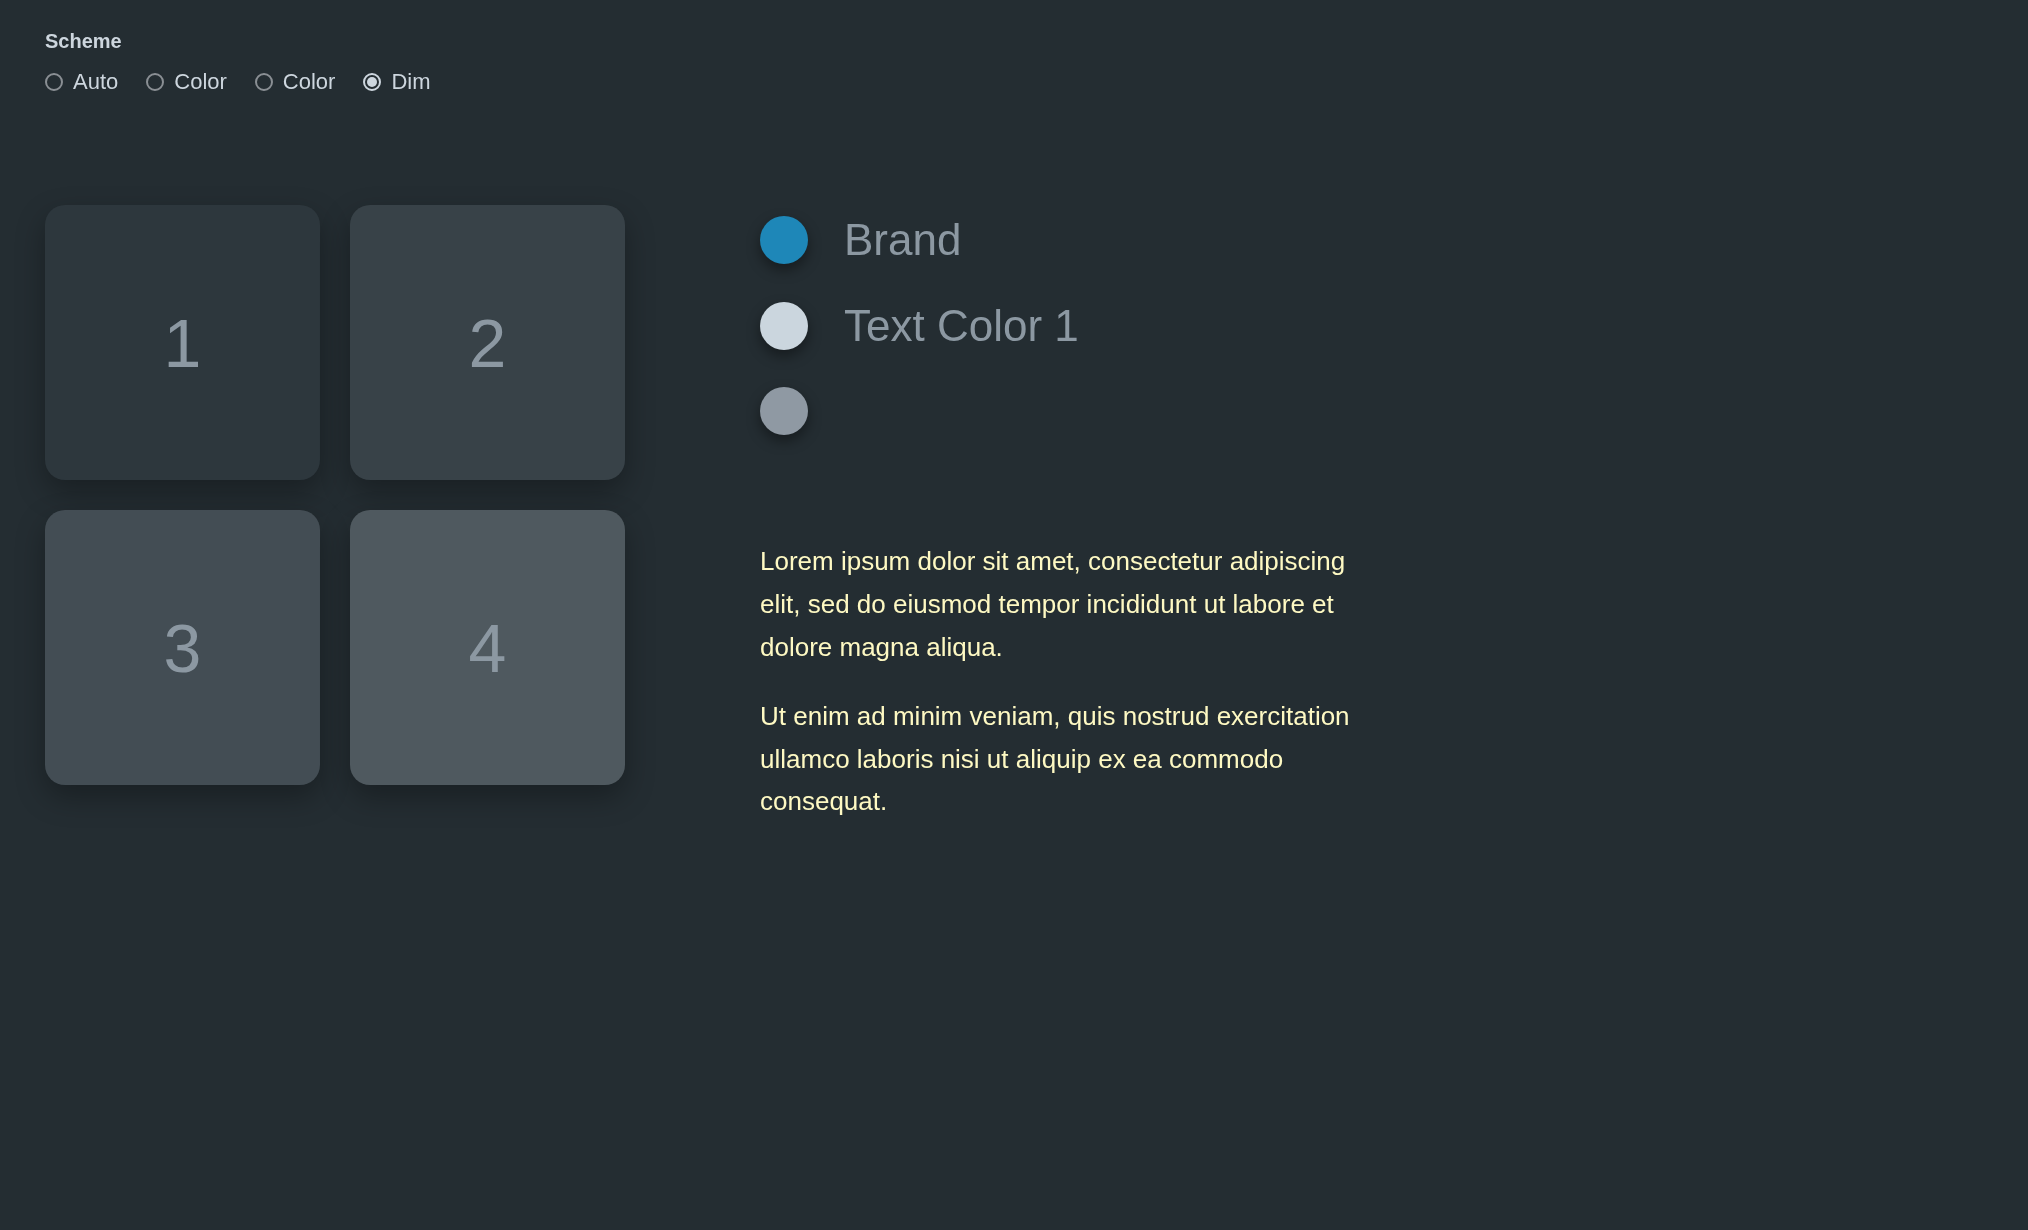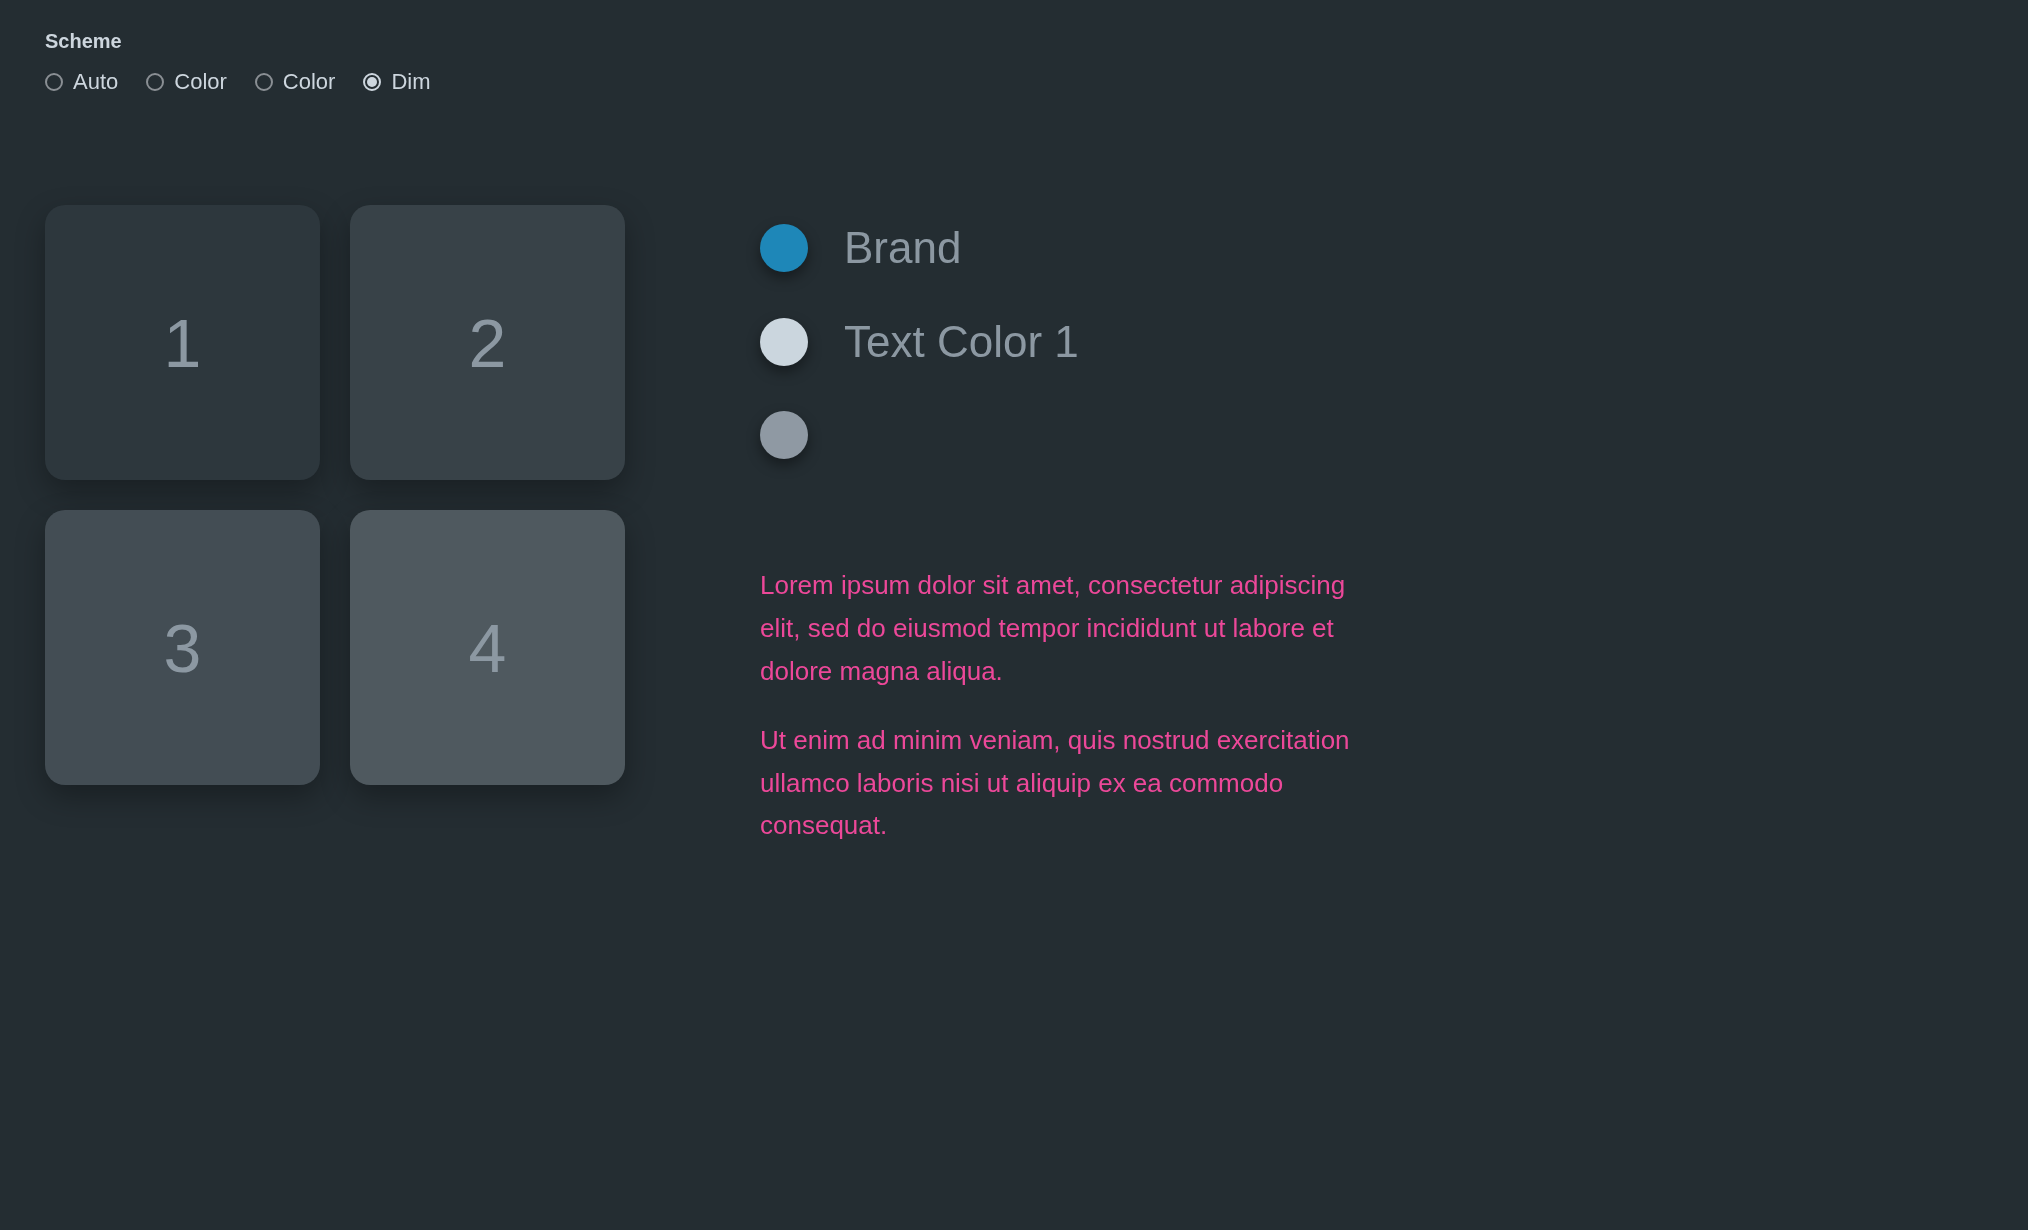--- a/index.html
+++ b/index.html
@@ -106,42 +106,41 @@
       display: flex;
       flex-direction: column;
       gap: 36px;
       margin-bottom: 105px;
     }
     
     .swatch-item {
       display: flex;
       align-items: center;
       gap: 36px;
-      margin-top: 8px;
     }
     
     .swatch-circle {
       width: 48px;
       height: 48px;
       border-radius: 50%;
       box-shadow: 0 6px 14px rgba(0, 0, 0, 0.4);
     }
     
     .swatch-label {
       font-size: 44px;
       font-weight: 200;
       color: #8c98a2;
     }
     
     .paragraph-section {
       max-width: 600px;
     }
     
     .paragraph {
-      color: #ec4899;
+      color: #fef9c3;
       font-size: 26px;
       font-weight: 300;
       line-height: 1.65;
       margin-bottom: 26px;
     }
   </style>
 </head>
 <body>
 
 <div class="scheme-section">

